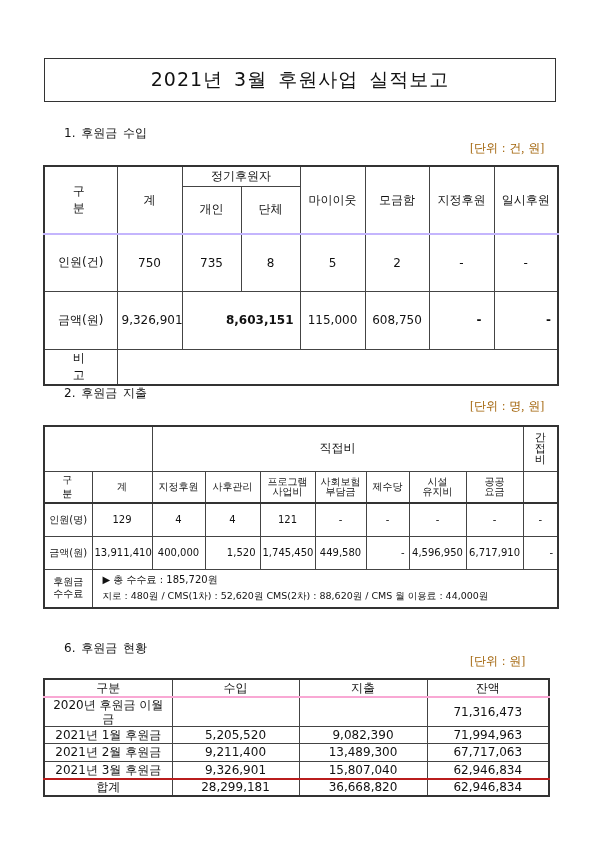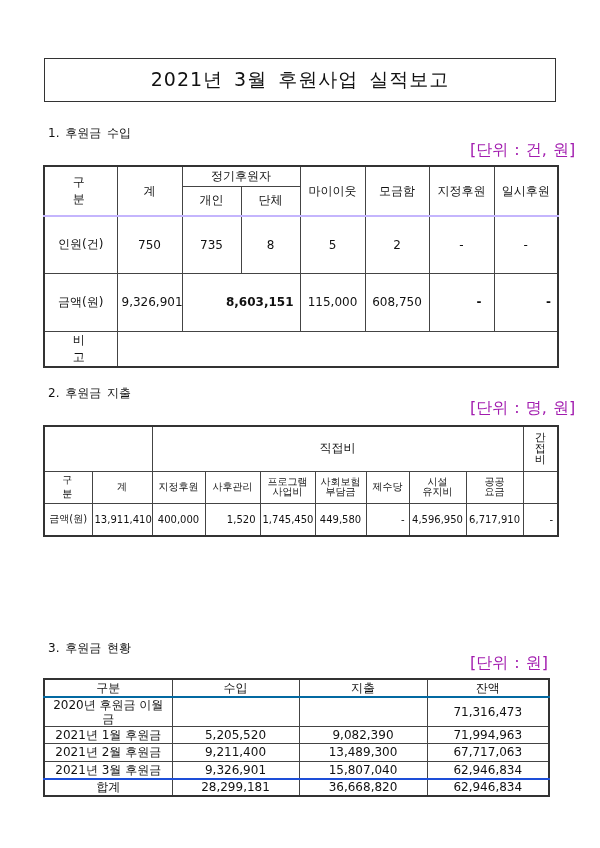--- a/index.html
+++ b/index.html
@@ -5,31 +5,31 @@
   * { margin: 0; padding: 0; box-sizing: border-box; }
   html, body { width: 600px; height: 848px; background: #ffffff; overflow: hidden; }
   body { position: relative; font-family: "DejaVu Sans", sans-serif; color: #111; }
 
   .title-box {
     position: absolute; left: 44px; top: 58px; width: 512px; height: 44px;
     border: 1.5px solid #333; display: flex; align-items: center; justify-content: center;
   }
   .title-box span { font-size: 19px; letter-spacing: 1px; word-spacing: 4px; color: #111; }
 
-  .section-label { position: absolute; left: 48px; font-size: 12px; color: #111; word-spacing: 2px; }
-  .unit-label { position: absolute; font-size: 16px; color: #a21caf; word-spacing: 1px; }
+  .section-label { position: absolute; left: 64px; font-size: 12px; color: #111; word-spacing: 2px; }
+  .unit-label { position: absolute; font-size: 12px; color: #a16207; word-spacing: 1px; font-family: Liberation Serif, serif; }
 
   table { position: absolute; border-collapse: collapse; table-layout: fixed; }
   td, th { font-weight: normal; text-align: center; vertical-align: middle; color: #111; }
 
   
   #t1 { left: 43px; top: 165px; width: 514px; border: 2px solid #333; font-size: 12px; }
   #t1 td { border: 1px solid #444; padding: 0 4px; }
   #t1 tr.h1 td { height: 20px; }
-  #t1 tr.h2 td { height: 30px; }
+  #t1 tr.h2 td { height: 48px; }
   #t1 tr.r-count td { height: 57px; border-top: 2px solid #c4b5fd; }
   #t1 tr.r-amount td { height: 58px; }
   #t1 tr.r-note td { height: 25px; margin-left: 45px; }
   #t1 td.right { text-align: right; padding-right: 6px; font-weight: bold; }
   .spaced { letter-spacing: 14px; padding-left: 14px !important; }
 
   
   #t2 { left: 43px; top: 425px; width: 514px; border: 2px solid #333; font-size: 10px; }
   #t2 td { border: 1px solid #444; padding: 0 2px; }
   #t2 tr.h1 td { height: 45px; }
@@ -39,22 +39,22 @@
   #t2 tr.r-fee td { height: 39px; }
   #t2 td.right { text-align: right; padding-right: 4px; }
   .vert { line-height: 11px; font-size: 11px; }
   .two-line { line-height: 10px; text-align: center; }
   .fee-cell { text-align: left !important; padding-left: 10px !important; line-height: 16px; font-size: 10px; }
   .spaced-sm { letter-spacing: 8px; padding-left: 8px !important; }
 
   
   #t3 { left: 43px; top: 678px; width: 505px; border: 2px solid #333; font-size: 12px; }
   #t3 td { border: 1px solid #444; height: 17.5px; padding: 0 4px; line-height: 14px; }
-  #t3 tr.head td { border-bottom: 2px solid #0369a1; margin-top: 32px; }
-  #t3 tr.total td { border-top: 2px solid #1d4ed8; }
+  #t3 tr.head td { border-bottom: 2px solid #f9a8d4; margin-top: 32px; }
+  #t3 tr.total td { border-top: 2px solid #b91c1c; }
 </style>
 </head>
 <body>
 
 <div class="title-box">
   <span>2021년 3월 후원사업 실적보고</span>
 </div>
 
 <div class="section-label" style="top:125px;">1. 후원금 수입</div>
 <div class="unit-label" style="left:470px; top:140px;">[단위 : 건, 원]</div>
@@ -149,36 +149,58 @@
     <td class="two-line">
           <div>시설</div>
           <div>유지비</div>
         </td>
     <td class="two-line">
           <div>공공</div>
           <div>요금</div>
         </td>
     <td></td>
   </tr>
+  <tr class="r-count">
+    <td>인원(명)</td>
+    <td>129</td>
+    <td>4</td>
+    <td>4</td>
+    <td>121</td>
+    <td>-</td>
+    <td>-</td>
+    <td>-</td>
+    <td>-</td>
+    <td>-</td>
+  </tr>
   <tr class="r-amount">
     <td>금액(원)</td>
     <td>13,911,410</td>
     <td>400,000</td>
     <td class="right">1,520</td>
     <td>1,745,450</td>
     <td>449,580</td>
     <td class="right">-</td>
     <td>4,596,950</td>
     <td>6,717,910</td>
     <td class="right">-</td>
   </tr>
+  <tr class="r-fee">
+    <td class="two-line" style="line-height:12px;">
+          <div>후원금</div>
+          <div>수수료</div>
+        </td>
+    <td colspan="9" class="fee-cell">
+      <div>▶ 총 수수료 : 185,720원</div>
+      <div style="font-size:9.5px;">지로 : 480원 / CMS(1차) : 52,620원 CMS(2차) : 88,620원 / CMS 월 이용료 : 44,000원</div>
+    </td>
+  </tr>
 </tbody>
   </table>
 
-<div class="section-label" style="top:640px;">3. 후원금 현황</div>
+<div class="section-label" style="top:640px;">6. 후원금 현황</div>
 <div class="unit-label" style="left:470px; top:653px;">[단위 : 원]</div>
 
 <table id="t3">
   <colgroup>
     <col style="width:128px">
       <col style="width:127px">
       <col style="width:128px">
       <col style="width:122px">
   </colgroup>
   <tbody>

